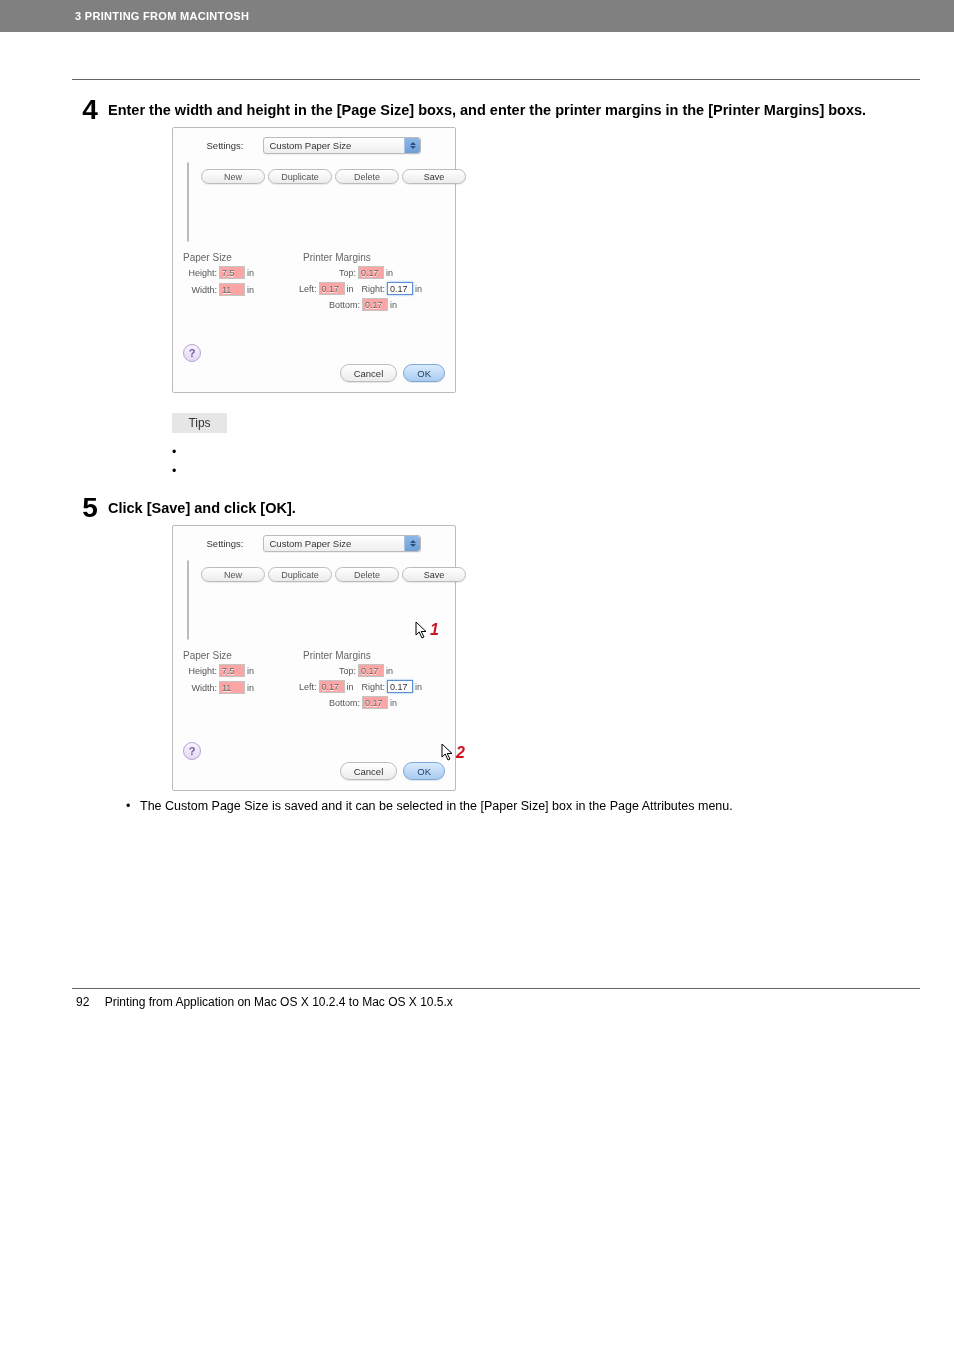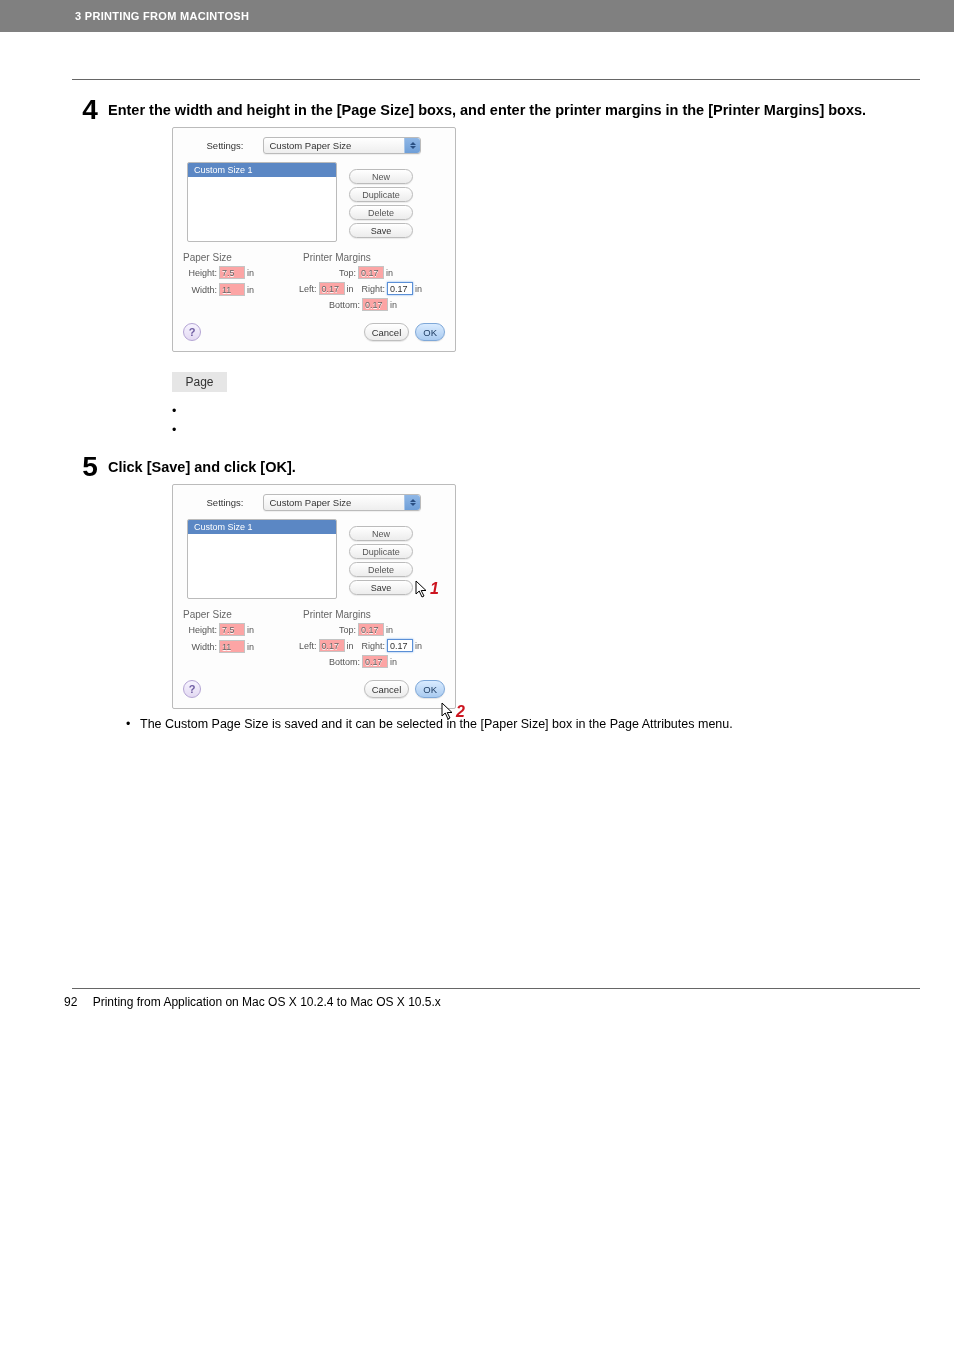--- a/index.html
+++ b/index.html
@@ -16,43 +16,43 @@
   .dlg { width: 284px; border: 1px solid #bbb; background: #fdfdfd; border-radius: 2px; position: relative; padding: 9px 10px 10px 10px; font-family: 'Lucida Grande', Arial, sans-serif; color: #333; }
   .dlg-row1 { display:flex; align-items:center; justify-content:center; gap:4px; margin-bottom: 8px; }
   .dlg-row1 .lbl { font-size: 9.5px; margin-right:16px; }
   .dd { display:flex; align-items:center; width:158px; height:17px; border:1px solid #bbb; border-radius:3px; background:linear-gradient(#fff,#eee); font-size:9.5px; padding:0 5px; position:relative; box-shadow: 0 1px 1px rgba(0,0,0,0.06); }
   .dd .end { position:absolute; right:0; top:0; bottom:0; width:16px; background: linear-gradient(#8fb7e6,#6f9fd8); border-left:1px solid #a9c6e8; border-radius:0 3px 3px 0; display:flex; flex-direction:column; align-items:center; justify-content:center; gap:1px; }
   .dd .end .tri-up { width:0;height:0;border-left:3px solid transparent;border-right:3px solid transparent;border-bottom:3px solid #2a4f82; }
   .dd .end .tri-down { width:0;height:0;border-left:3px solid transparent;border-right:3px solid transparent;border-top:3px solid #2a4f82; }
   .listarea { display:flex; gap:12px; margin: 2px 2px 10px 4px; }
   .listbox { width: 150px; height: 80px; border:1px solid #bbb; border-radius: 2px; background:#fff; overflow:hidden; }
   .listbox .sel { background:#5b87c4; color:#fff; font-size:9px; padding: 2px 6px; }
-  .btncol { display:flex; flex-direction:column; gap:3px; margin-top: 7px; }
+  .btncol { display:flex; flex-direction:row; gap:3px; margin-top: 7px; }
   .mbtn { width: 64px; height: 15px; border:1px solid #bbb; border-radius: 9px; background: linear-gradient(#fff,#ececec); color:#555; font-size:9px; display:flex; align-items:center; justify-content:center; box-shadow: 0 1px 1px rgba(0,0,0,0.08); }
   .mbtn.warm { color:#333; }
   .secrow { display:flex; gap: 30px; margin-top:6px; }
   .seclbl { font-size:10px; color:#666; font-weight:500; }
   .valrow { font-size:9px; color:#555; display:flex; align-items:center; gap:2px; }
   .ip { border:1px solid #c4c4c4; background:#fca5a5; height:13px; width:26px; font-size:9px; padding:0 2px; display:inline-flex; align-items:center; color:#666; text-shadow: 0 1px 0 #fff; }
   .ip.hl { border:1.5px solid #5a8fd6; box-shadow: 0 0 2px #7fb0ee; background:#fff; color:#333; }
   .footrow { display:flex; align-items:center; justify-content:space-between; margin-top:12px; }
   .help { width:18px; height:18px; border:1px solid #b4a4d4; border-radius:50%; background: linear-gradient(#f7f4ff,#e3d9f2); color:#6f5da2; font-size:11px; font-weight:bold; display:flex; align-items:center; justify-content:center; }
   .footbtns { display:flex; gap:6px; }
-  .pbtn { height:18px; border:1px solid #bebebe; border-radius:10px; background: linear-gradient(#fff,#ececec); font-size:9.5px; color:#333; padding:0 7px; display:flex; align-items:center; box-shadow:0 1px 1px rgba(0,0,0,0.1); }
+  .pbtn { height:18px; border:1px solid #bebebe; border-radius:10px; background: linear-gradient(#fff,#ececec); font-size:9.5px; color:#333; padding:0 13px; display:flex; align-items:center; box-shadow:0 1px 1px rgba(0,0,0,0.1);margin-top:41px; }
   .pbtn.blue { border-color:#7fa8d8; background: linear-gradient(#d9ebff,#aacbf0); color:#1e3d63; }
   .cursor { position:absolute; }
   .cursor svg { width: 16px; height: 18px; display:block; }
   .ann { position:absolute; color:#cc1520; font-family: Arial; font-weight: 900; font-size:16px; font-style: italic;}
   .tips-label { margin-left: 100px; margin-top: 20px; width: 55px; background:#e6e6e6; text-align:center; font-size:12px; padding:3px 0; color:#333; }
   .bullets { margin-left: 100px; margin-top: 10px; font-size: 12.5px; line-height: 19px; }
   .bullets .row { display:flex; }
   .bullets .row .dot { width: 14px; flex:0 0 14px; }
   .closing { margin-left: 54px; margin-top: 8px; font-size: 12.5px; display:flex; }
   .closing .dot { width: 14px; flex: 0 0 14px; }
-  .pg-footer { position:absolute; left:64px; bottom:33px; font-size:12px; color:#000; }
+  .pg-footer { position:absolute; left:76px; bottom:33px; font-size:12px; color:#000; }
   .pg-footer .num { margin-right: 12px; }
 </style>
 </head>
 <body>
 
 <div class="page">
 
   <div class="header-band">
     <span>3 PRINTING FROM MACINTOSH</span>
   </div>
@@ -130,21 +130,21 @@
         <div class="footrow">
           <div class="help">?</div>
           <div class="footbtns">
             <div class="pbtn">Cancel</div>
             <div class="pbtn blue">OK</div>
           </div>
         </div>
       </div>
     </div>
 
-    <div class="tips-label">Page</div>
+    <div class="tips-label">Tips</div>
     <div class="bullets">
       <div class="row">
           <span class="dot">•</span>
         </div>
       <div class="row">
           <span class="dot">•</span>
         </div>
     </div>
 
     <div class="step-row" style="margin-top:14px;">

